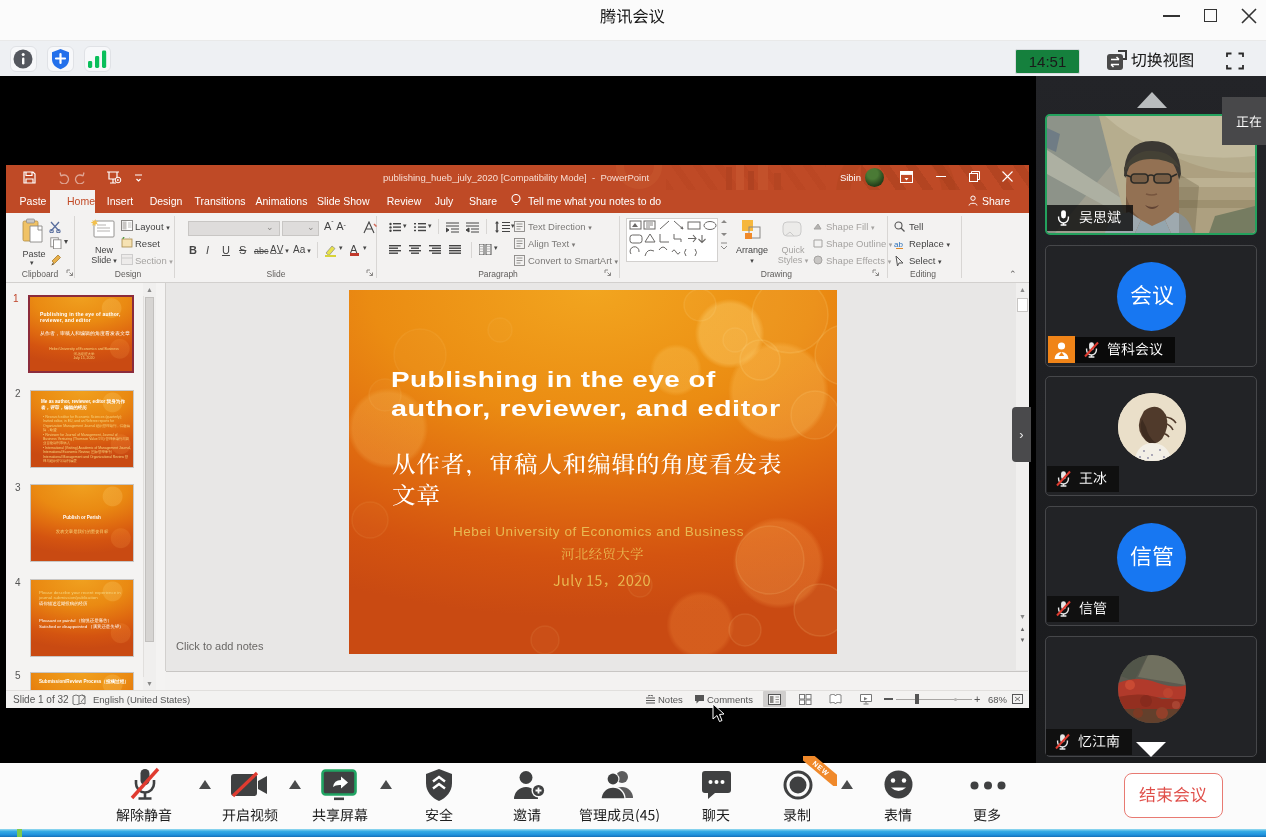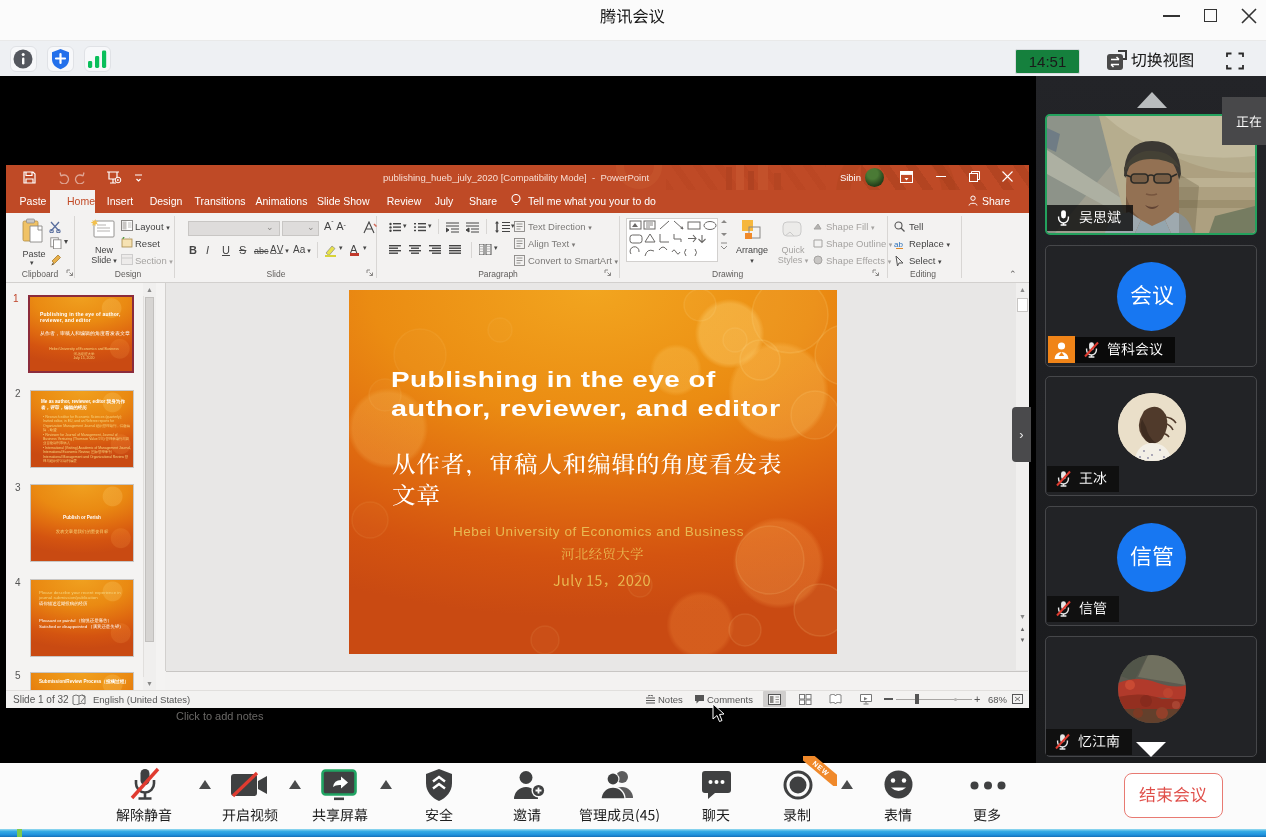--- a/index.html
+++ b/index.html
@@ -94,38 +94,38 @@
     <div class="abs" style="left:317px;top:195px;width:54px;font-size:10.5px;color:#fff;text-align:left">Slide Show</div>
     <div class="abs" style="left:385px;top:195px;width:38px;font-size:10.5px;color:#fff;text-align:center">Review</div>
     <div class="abs" style="left:430px;top:195px;width:28px;font-size:10.5px;color:#fff;text-align:center">July</div>
     <div class="abs" style="left:469px;top:195px;width:26px;font-size:10.5px;color:#fff;text-align:center">Share</div>
     <div class="abs" style="left:50px;top:190px;width:45px;height:23px;background:#f3f2f1"></div>
     <div class="abs" style="left:50px;top:195px;width:45px;font-size:10.5px;color:#c24a26;text-align:right">Home</div>
     <svg class="abs" style="left:511px;top:194px" width="10" height="13">
       <circle cx="5" cy="4.5" r="4" fill="none" stroke="#fff" stroke-width="1.1"></circle>
       <path d="M3.5 8.5 h3 M3.8 10.5 h2.4" stroke="#fff" stroke-width="1.1"></path>
     </svg>
-    <div class="abs" style="left:528px;top:195px;font-size:10.5px;color:#fff">Tell me what you your to do</div>
+    <div class="abs" style="left:528px;top:195px;font-size:10.5px;color:#fff">Tell me what you notes to do</div>
     <svg class="abs" style="left:968px;top:195px" width="11" height="11">
       <circle cx="5" cy="3.2" r="2.2" fill="none" stroke="#fff" stroke-width="1"></circle>
       <path d="M1 10.5 c0-3 8-3 8 0" fill="none" stroke="#fff" stroke-width="1"></path>
     </svg>
     <div class="abs" style="left:982px;top:195px;font-size:10.5px;color:#fff">Share</div>
     <div class="abs" style="left:6px;top:213px;width:1023px;height:70px;background:#f3f2f1;border-bottom:1px solid #d2d0ce"></div>
     <div class="abs" style="left:74px;top:216px;width:1px;height:62px;background:#d8d6d4"></div>
     <div class="abs" style="left:174px;top:216px;width:1px;height:62px;background:#d8d6d4"></div>
     <div class="abs" style="left:376px;top:216px;width:1px;height:62px;background:#d8d6d4"></div>
     <div class="abs" style="left:619px;top:216px;width:1px;height:62px;background:#d8d6d4"></div>
     <div class="abs" style="left:887px;top:216px;width:1px;height:62px;background:#d8d6d4"></div>
     <div class="abs" style="left:961px;top:216px;width:1px;height:62px;background:#d8d6d4"></div>
     <div class="abs" style="left:0px;top:269px;width:80px;text-align:center;font-size:8.5px;color:#605e5c">Clipboard</div>
     <div class="abs" style="left:88px;top:269px;width:80px;text-align:center;font-size:8.5px;color:#605e5c">Design</div>
     <div class="abs" style="left:236px;top:269px;width:80px;text-align:center;font-size:8.5px;color:#605e5c">Slide</div>
     <div class="abs" style="left:458px;top:269px;width:80px;text-align:center;font-size:8.5px;color:#605e5c">Paragraph</div>
-    <div class="abs" style="left:712px;top:269px;width:80px;text-align:left;font-size:8.5px;color:#605e5c">Drawing</div>
+    <div class="abs" style="left:712px;top:269px;width:80px;text-align:right;font-size:8.5px;color:#605e5c">Drawing</div>
     <div class="abs" style="left:883px;top:269px;width:80px;text-align:center;font-size:8.5px;color:#605e5c">Editing</div>
     <svg class="abs" style="left:66px;top:269px" width="8" height="8">
       <path d="M1 1 h3 M1 1 v3 M3.5 3.5 l3 3 M6.5 3.5 v3 h-3" stroke="#8a8886" stroke-width="1" fill="none"></path>
     </svg>
     <svg class="abs" style="left:366px;top:269px" width="8" height="8">
       <path d="M1 1 h3 M1 1 v3 M3.5 3.5 l3 3 M6.5 3.5 v3 h-3" stroke="#8a8886" stroke-width="1" fill="none"></path>
     </svg>
     <svg class="abs" style="left:604px;top:269px" width="8" height="8">
       <path d="M1 1 h3 M1 1 v3 M3.5 3.5 l3 3 M6.5 3.5 v3 h-3" stroke="#8a8886" stroke-width="1" fill="none"></path>
     </svg>
@@ -425,21 +425,21 @@
         <path fill="#e9b952" d="M3.4 0.2Q2.4 0.2 1.7 -0.2Q1.0 -0.7 0.5 -1.5L1.5 -2.2Q1.8 -1.5 2.3 -1.3Q2.7 -1.0 3.3 -1.0Q4.2 -1.0 4.6 -1.5Q5.0 -2.0 5.0 -3.2V-10.6H6.4V-3.1Q6.4 -2.2 6.1 -1.5Q5.8 -0.7 5.1 -0.3Q4.5 0.2 3.4 0.2Z M11.7 0.2Q10.4 0.2 9.9 -0.6Q9.3 -1.4 9.3 -2.9V-7.9H10.6V-3.0Q10.6 -2.0 11.0 -1.5Q11.3 -1.0 12.1 -1.0Q12.7 -1.0 13.2 -1.3Q13.7 -1.6 14.2 -2.3V-7.9H15.5V0.0H14.4L14.3 -1.2H14.3Q13.7 -0.6 13.1 -0.2Q12.5 0.2 11.7 0.2Z M19.9 0.2Q19.4 0.2 19.1 -0.0Q18.8 -0.2 18.6 -0.6Q18.5 -1.0 18.5 -1.6V-11.5H19.8V-1.5Q19.8 -1.2 19.9 -1.0Q20.0 -0.9 20.2 -0.9Q20.2 -0.9 20.3 -0.9Q20.4 -0.9 20.5 -0.9L20.7 0.1Q20.5 0.1 20.3 0.2Q20.2 0.2 19.9 0.2Z M23.0 3.4Q22.8 3.4 22.5 3.4Q22.3 3.3 22.1 3.2L22.4 2.2Q22.5 2.2 22.7 2.3Q22.8 2.3 23.0 2.3Q23.7 2.3 24.1 1.8Q24.5 1.3 24.8 0.6L24.9 0.0L21.8 -7.9H23.1L24.7 -3.5Q24.9 -3.0 25.1 -2.4Q25.3 -1.8 25.5 -1.3H25.6Q25.7 -1.8 25.9 -2.4Q26.1 -3.0 26.2 -3.5L27.7 -7.9H28.9L26.0 0.7Q25.7 1.4 25.3 2.1Q24.9 2.7 24.4 3.0Q23.8 3.4 23.0 3.4Z M34.3 0.0V-1.1H36.6V-9.0H34.7V-9.9Q35.4 -10.0 36.0 -10.2Q36.5 -10.4 36.9 -10.6H37.9V-1.1H40.1V0.0Z M45.1 0.2Q44.3 0.2 43.7 -0.0Q43.0 -0.2 42.6 -0.5Q42.1 -0.9 41.7 -1.2L42.4 -2.1Q42.7 -1.8 43.1 -1.5Q43.4 -1.2 43.9 -1.1Q44.4 -0.9 45.0 -0.9Q45.6 -0.9 46.1 -1.2Q46.7 -1.5 47.0 -2.1Q47.3 -2.7 47.3 -3.4Q47.3 -4.6 46.7 -5.2Q46.1 -5.8 45.1 -5.8Q44.5 -5.8 44.1 -5.7Q43.7 -5.5 43.3 -5.2L42.6 -5.7L42.9 -10.6H48.1V-9.5H44.1L43.8 -6.4Q44.2 -6.6 44.5 -6.7Q44.9 -6.8 45.4 -6.8Q46.3 -6.8 47.0 -6.5Q47.7 -6.1 48.2 -5.4Q48.6 -4.6 48.6 -3.5Q48.6 -2.3 48.1 -1.5Q47.6 -0.7 46.8 -0.2Q46.0 0.2 45.1 0.2Z M52.0 1.5 51.6 0.8Q52.5 0.4 53.0 -0.1Q53.5 -0.7 53.5 -1.5L53.2 -2.8L54.0 -1.7Q53.8 -1.5 53.6 -1.4Q53.4 -1.3 53.2 -1.3Q52.8 -1.3 52.4 -1.6Q52.1 -1.9 52.1 -2.4Q52.1 -2.9 52.5 -3.1Q52.8 -3.4 53.2 -3.4Q53.8 -3.4 54.1 -3.0Q54.5 -2.5 54.5 -1.7Q54.5 -0.6 53.8 0.3Q53.1 1.2 52.0 1.5Z M65.1 0.0V-0.8Q66.8 -2.2 67.9 -3.5Q68.9 -4.7 69.5 -5.7Q70.0 -6.7 70.0 -7.6Q70.0 -8.2 69.8 -8.7Q69.6 -9.2 69.1 -9.5Q68.7 -9.7 68.0 -9.7Q67.4 -9.7 66.8 -9.4Q66.3 -9.0 65.8 -8.5L65.1 -9.3Q65.7 -10.0 66.4 -10.4Q67.2 -10.8 68.2 -10.8Q69.1 -10.8 69.8 -10.4Q70.5 -10.0 70.9 -9.3Q71.3 -8.6 71.3 -7.7Q71.3 -6.6 70.8 -5.6Q70.2 -4.5 69.3 -3.3Q68.4 -2.2 67.1 -1.0Q67.5 -1.1 68.0 -1.1Q68.5 -1.1 68.9 -1.1H71.8V0.0Z M76.9 0.2Q75.8 0.2 75.1 -0.4Q74.4 -1.0 73.9 -2.3Q73.5 -3.5 73.5 -5.4Q73.5 -7.2 73.9 -8.4Q74.4 -9.6 75.1 -10.2Q75.8 -10.8 76.9 -10.8Q77.9 -10.8 78.6 -10.2Q79.3 -9.6 79.7 -8.4Q80.2 -7.2 80.2 -5.4Q80.2 -3.5 79.7 -2.3Q79.3 -1.0 78.6 -0.4Q77.9 0.2 76.9 0.2ZM76.9 -0.9Q77.5 -0.9 77.9 -1.3Q78.4 -1.8 78.6 -2.8Q78.9 -3.8 78.9 -5.4Q78.9 -6.9 78.6 -7.9Q78.4 -8.9 77.9 -9.3Q77.5 -9.8 76.9 -9.8Q76.3 -9.8 75.8 -9.3Q75.3 -8.9 75.1 -7.9Q74.8 -6.9 74.8 -5.4Q74.8 -3.8 75.1 -2.8Q75.3 -1.8 75.8 -1.3Q76.3 -0.9 76.9 -0.9Z M81.8 0.0V-0.8Q83.5 -2.2 84.6 -3.5Q85.6 -4.7 86.2 -5.7Q86.7 -6.7 86.7 -7.6Q86.7 -8.2 86.5 -8.7Q86.3 -9.2 85.8 -9.5Q85.4 -9.7 84.7 -9.7Q84.1 -9.7 83.5 -9.4Q83.0 -9.0 82.5 -8.5L81.7 -9.3Q82.4 -10.0 83.1 -10.4Q83.9 -10.8 84.9 -10.8Q85.8 -10.8 86.5 -10.4Q87.2 -10.0 87.6 -9.3Q88.0 -8.6 88.0 -7.7Q88.0 -6.6 87.5 -5.6Q86.9 -4.5 86.0 -3.3Q85.1 -2.2 83.8 -1.0Q84.2 -1.1 84.7 -1.1Q85.1 -1.1 85.5 -1.1H88.5V0.0Z M93.6 0.2Q92.5 0.2 91.8 -0.4Q91.0 -1.0 90.6 -2.3Q90.2 -3.5 90.2 -5.4Q90.2 -7.2 90.6 -8.4Q91.0 -9.6 91.8 -10.2Q92.5 -10.8 93.6 -10.8Q94.6 -10.8 95.3 -10.2Q96.0 -9.6 96.4 -8.4Q96.9 -7.2 96.9 -5.4Q96.9 -3.5 96.4 -2.3Q96.0 -1.0 95.3 -0.4Q94.6 0.2 93.6 0.2ZM93.6 -0.9Q94.2 -0.9 94.6 -1.3Q95.1 -1.8 95.3 -2.8Q95.6 -3.8 95.6 -5.4Q95.6 -6.9 95.3 -7.9Q95.1 -8.9 94.6 -9.3Q94.2 -9.8 93.6 -9.8Q93.0 -9.8 92.5 -9.3Q92.0 -8.9 91.8 -7.9Q91.5 -6.9 91.5 -5.4Q91.5 -3.8 91.8 -2.8Q92.0 -1.8 92.5 -1.3Q93.0 -0.9 93.6 -0.9Z"></path>
       </svg></div>
     <div class="abs" style="left:1016px;top:283px;width:13px;height:387px;background:#f0efee"></div>
     <div class="abs" style="left:1016px;top:283px;width:13px;height:13px;font-size:7px;color:#888;text-align:center;line-height:13px">▲</div>
     <div class="abs" style="left:1017px;top:298px;width:11px;height:14px;background:#fff;border:1px solid #c8c6c4"></div>
     <div class="abs" style="left:1016px;top:610px;width:13px;height:13px;font-size:7px;color:#888;text-align:center;line-height:13px">▼</div>
     <div class="abs" style="left:1016px;top:626px;width:13px;height:10px;font-size:6px;color:#666;text-align:center">▲<br></div>
     <div class="abs" style="left:1016px;top:637px;width:13px;height:10px;font-size:6px;color:#666;text-align:center">▼</div>
     <div class="abs" style="left:1012px;top:407px;width:19px;height:55px;background:#4a4a4c;border-radius:4px 0 0 4px;color:#e8e8e8;font-size:13px;text-align:center;line-height:55px">›</div>
     <div class="abs" style="left:166px;top:671px;width:862px;height:19px;background:#f3f2f1;border-top:1px solid #c8c6c4"></div>
-    <div class="abs" style="left:176px;top:710px;font-size:11px;color:#6a6866">Click to add notes</div>
+    <div class="abs" style="left:176px;top:640px;font-size:11px;color:#6a6866">Click to add notes</div>
     <div class="abs" style="left:6px;top:690px;width:1022px;height:18px;background:#f3f2f1;border-top:1px solid #e1dfdd"></div>
     <div class="abs" style="left:13px;top:694px;font-size:10px;color:#555">Slide 1 of 32</div>
     <svg class="abs" style="left:72px;top:694px" width="14" height="11">
       <path d="M1 2 q3-2 6 0 q3-2 6 0 v8 q-3-2-6 0 q-3 2-6 0 z M7 2 v8" fill="none" stroke="#666" stroke-width="0.9"></path>
       <path d="M10 1 l3 2 -4 5" fill="none" stroke="#666" stroke-width="0.9"></path>
     </svg>
     <div class="abs" style="left:93px;top:694px;font-size:9.5px;color:#555">English (United States)</div>
     <svg class="abs" style="left:645px;top:695px" width="11" height="9">
       <path d="M1 3 h9 M1 5.5 h9 M1 8 h9 M3 1 l2.5-1 2.5 1" stroke="#555" fill="none"></path>
     </svg>

